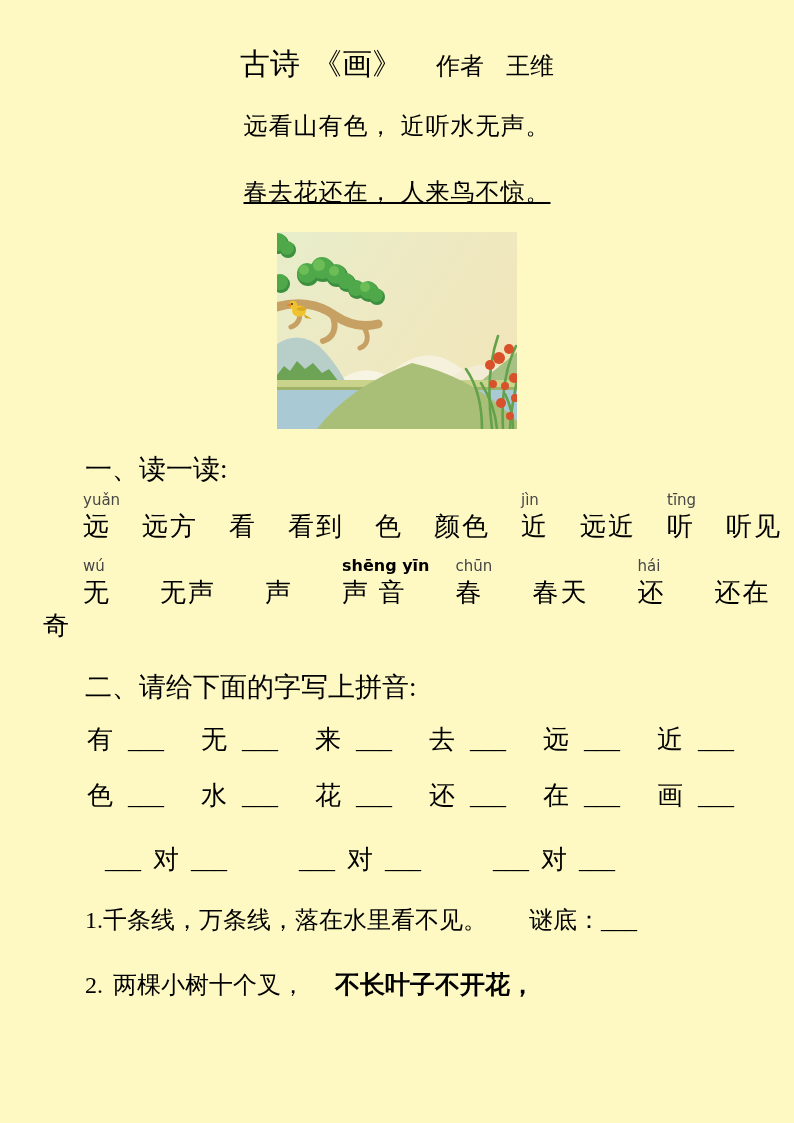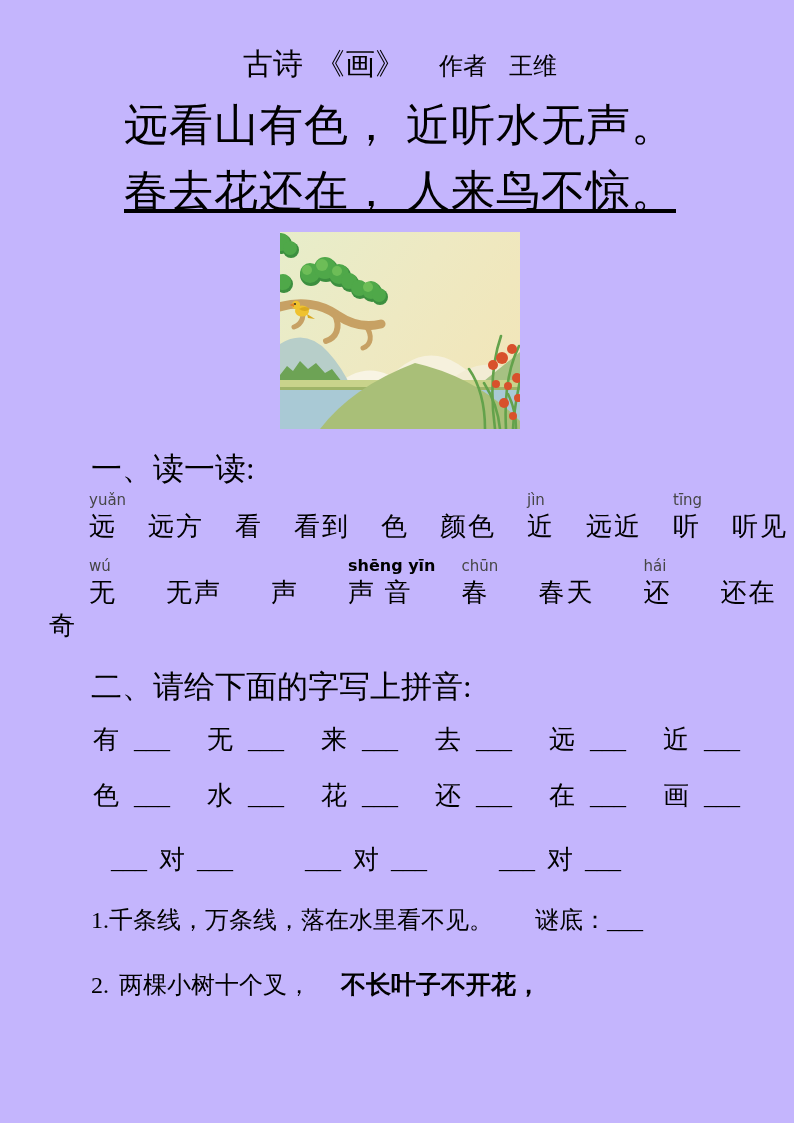--- a/index.html
+++ b/index.html
@@ -1,42 +1,41 @@
 <!DOCTYPE html>
 <html><head>
 <meta charset="utf-8">
 <style>
   * { margin:0; padding:0; box-sizing:border-box; }
   html,body { background:#ffffff; }
   .page {
     position:relative;
     width:794px; height:1123px;
     margin:0 auto;
-    background:#c4b5fd;
+    background:#fef9c3;
     font-family:"Liberation Serif","DejaVu Serif",serif;
     color:#000000;
     overflow:hidden;
-    padding-left:6px;
   }
   
   .title { padding-top:44px; text-align:center; white-space:nowrap; }
   .t-big  { font-size:30px; }
   .t-name { margin-left:12px; }
   .t-small{ font-size:24px; }
   .t-author-label { margin-left:34px; }
   .t-author-name  { margin-left:22px; }
   
-  .poem-line { text-align:center; font-size:44px; line-height:42px; letter-spacing:1px; }
+  .poem-line { text-align:center; font-size:24px; line-height:42px; letter-spacing:1px; }
   .poem-line1 { margin-top:20px; }
   .poem-line2 { margin-top:24px;text-decoration:underline; }
   
   .illustration { display:block; margin:19px auto 0 auto; width:240px; height:197px; }
   
   .content { padding-left:85px; padding-right:40px; }
-  .sec-heading { font-size:31px; line-height:30px; }
+  .sec-heading { font-size:27px; line-height:30px; }
   .h1 { margin-top:25px; }
   .h2 { margin-top:30px; }
   .h3 { margin-top:26px; }
   .h4 { margin-top:26px; }
   
   .vocab-row { display:flex; align-items:flex-end; margin-left:-2px; }
   .vocab-row1 { margin-top:6px;  gap:31px;text-align:center; }
   .vocab-row2 { margin-top:12px; gap:49px; }
   .vocab-item { display:inline-flex; flex-direction:column; align-items:flex-start; }
   .pinyin {

